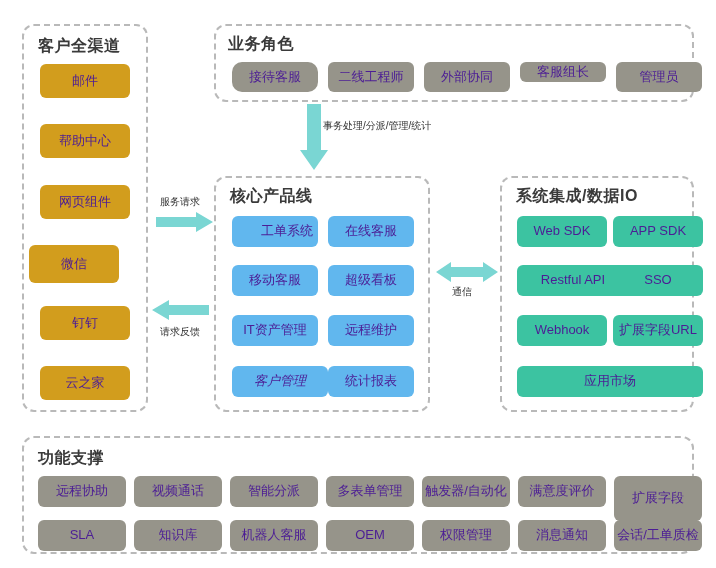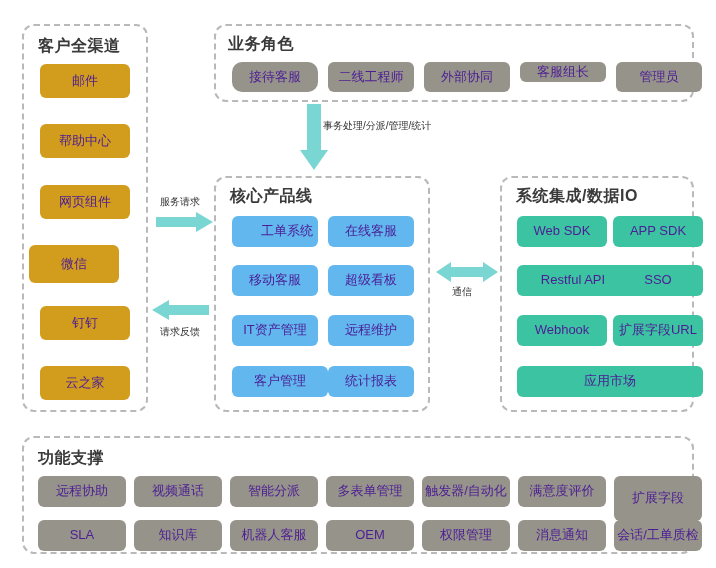--- a/index.html
+++ b/index.html
@@ -93,21 +93,21 @@
 <div class="chip gray" style="left:616px; top:62px; width:86px; height:30px;">管理员</div>
 
 <div class="panel" id="panel-core"></div>
 <div class="panel-title title-core">核心产品线</div>
 <div class="chip blue" style="left:232px; top:216px; width:86px; height:31px;padding-left:24px;">工单系统</div>
 <div class="chip blue" style="left:328px; top:216px; width:86px; height:31px;">在线客服</div>
 <div class="chip blue" style="left:232px; top:265px; width:86px; height:31px;">移动客服</div>
 <div class="chip blue" style="left:328px; top:265px; width:86px; height:31px;">超级看板</div>
 <div class="chip blue" style="left:232px; top:315px; width:86px; height:31px;">IT资产管理</div>
 <div class="chip blue" style="left:328px; top:315px; width:86px; height:31px;">远程维护</div>
-<div class="chip blue" style="left:232px; top:366px; width:96px; height:31px;">客户管理</div>
+<div class="chip blue" style="left:232px; top:366px; width:96px; height:31px;font-style:italic;">客户管理</div>
 <div class="chip blue" style="left:328px; top:366px; width:86px; height:31px;">统计报表</div>
 
 <div class="panel" id="panel-integration"></div>
 <div class="panel-title title-integration">系统集成/数据IO</div>
 <div class="chip teal" style="left:517px; top:216px; width:90px; height:31px;">Web SDK</div>
 <div class="chip teal" style="left:613px; top:216px; width:90px; height:31px;">APP SDK</div>
 <div class="chip teal" style="left:517px; top:265px; width:112px; height:31px;">Restful API</div>
 <div class="chip teal" style="left:613px; top:265px; width:90px; height:31px;">SSO</div>
 <div class="chip teal" style="left:517px; top:315px; width:90px; height:31px;">Webhook</div>
 <div class="chip teal" style="left:613px; top:315px; width:90px; height:31px;">扩展字段URL</div>

